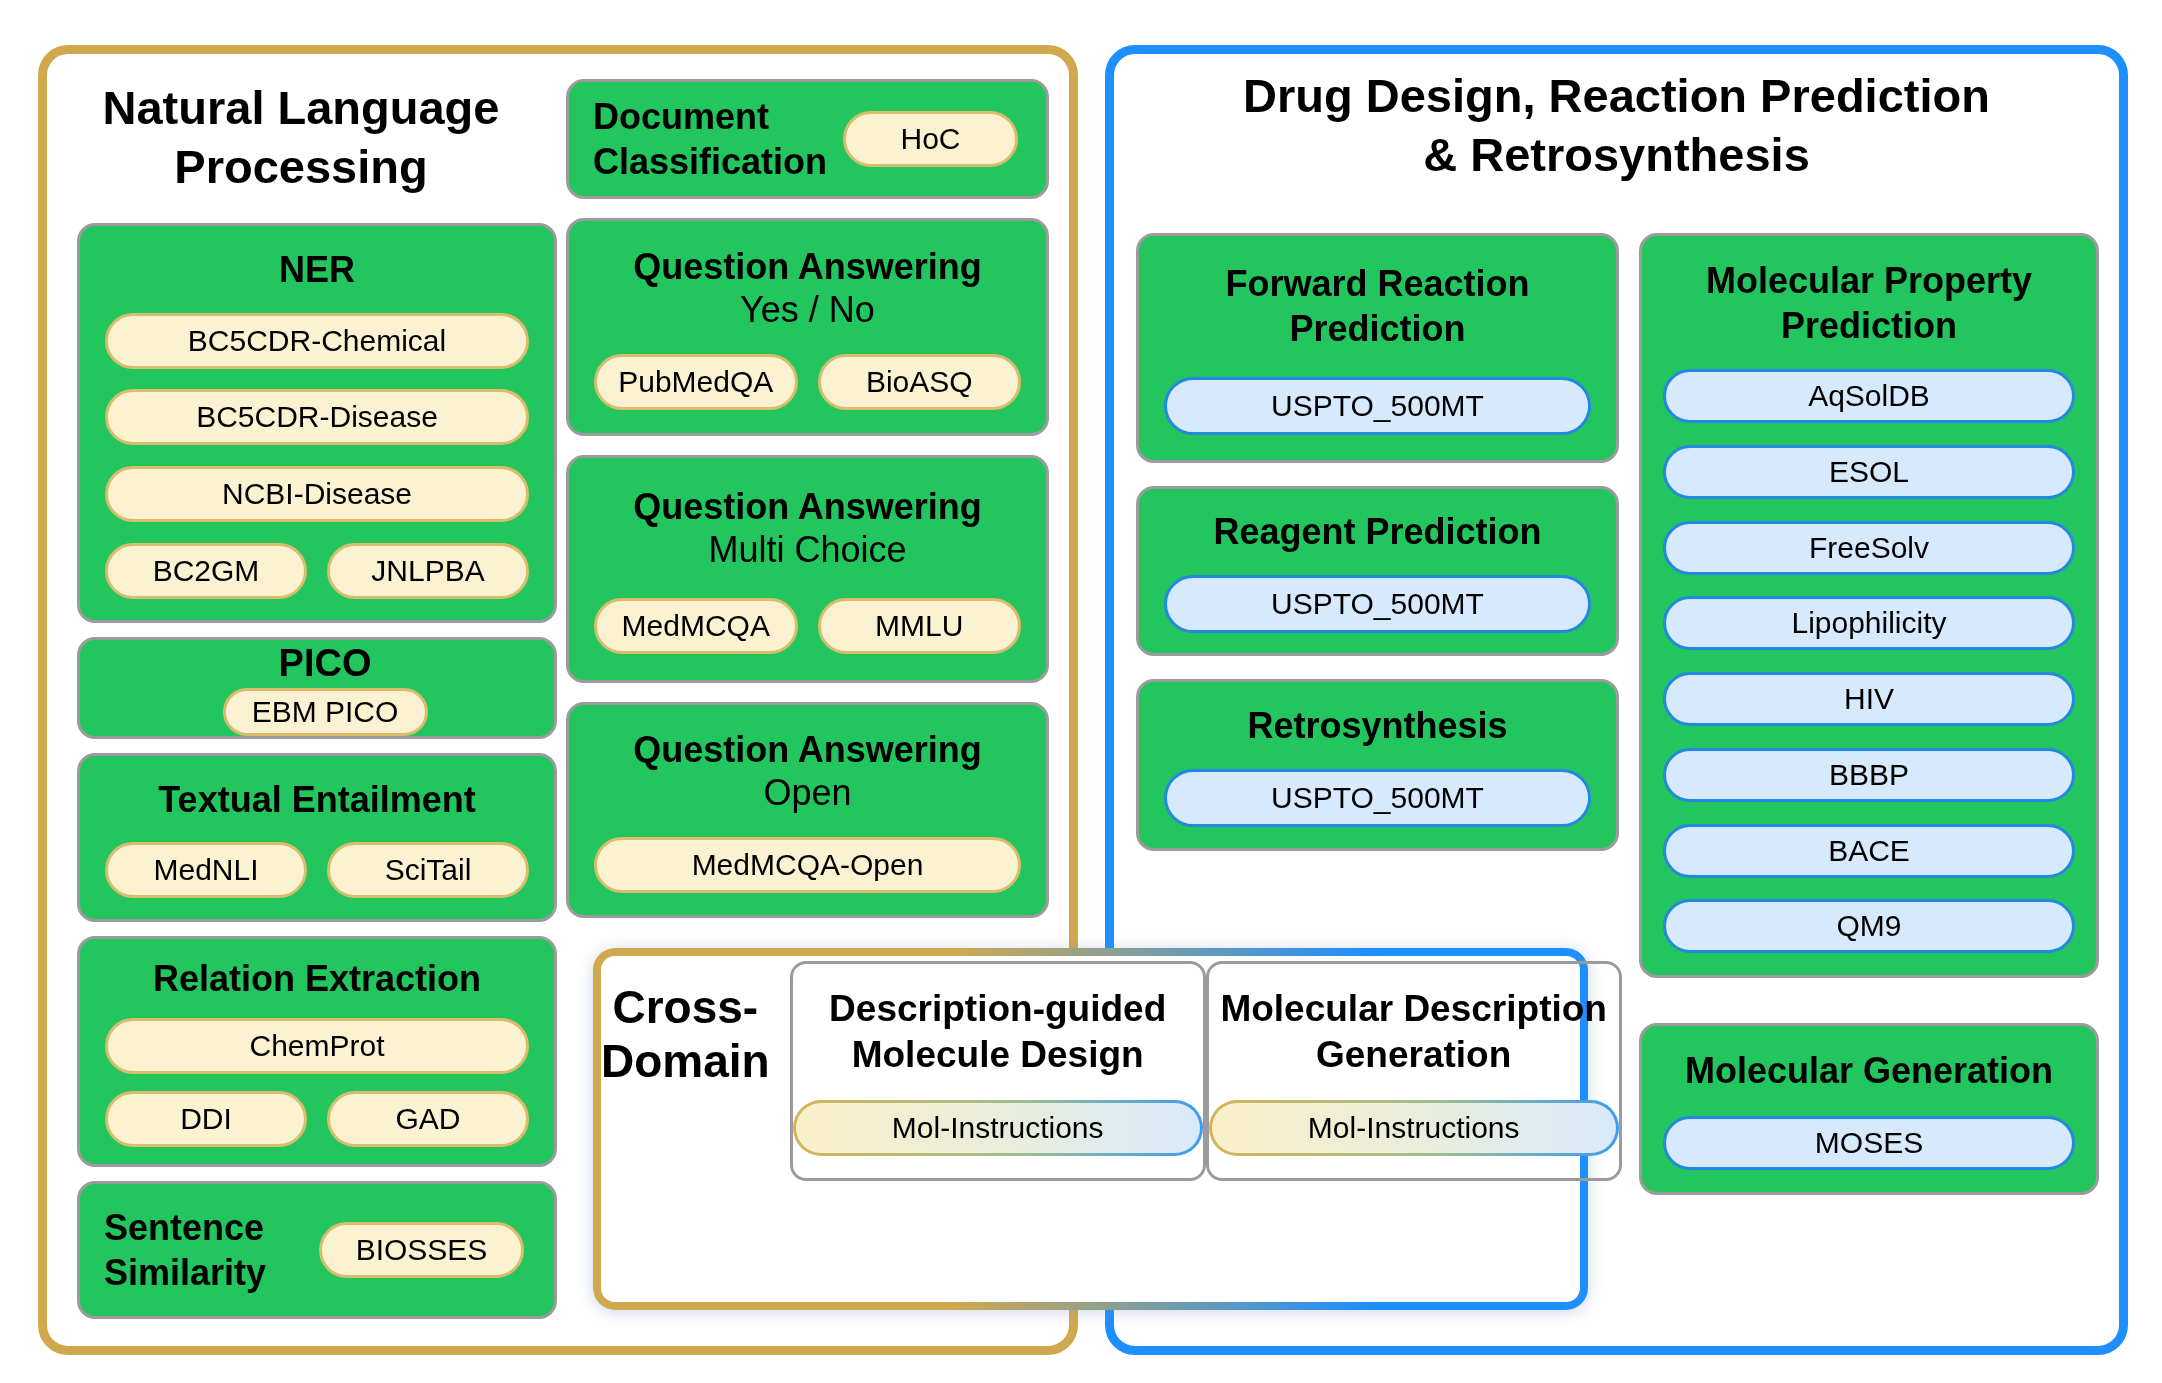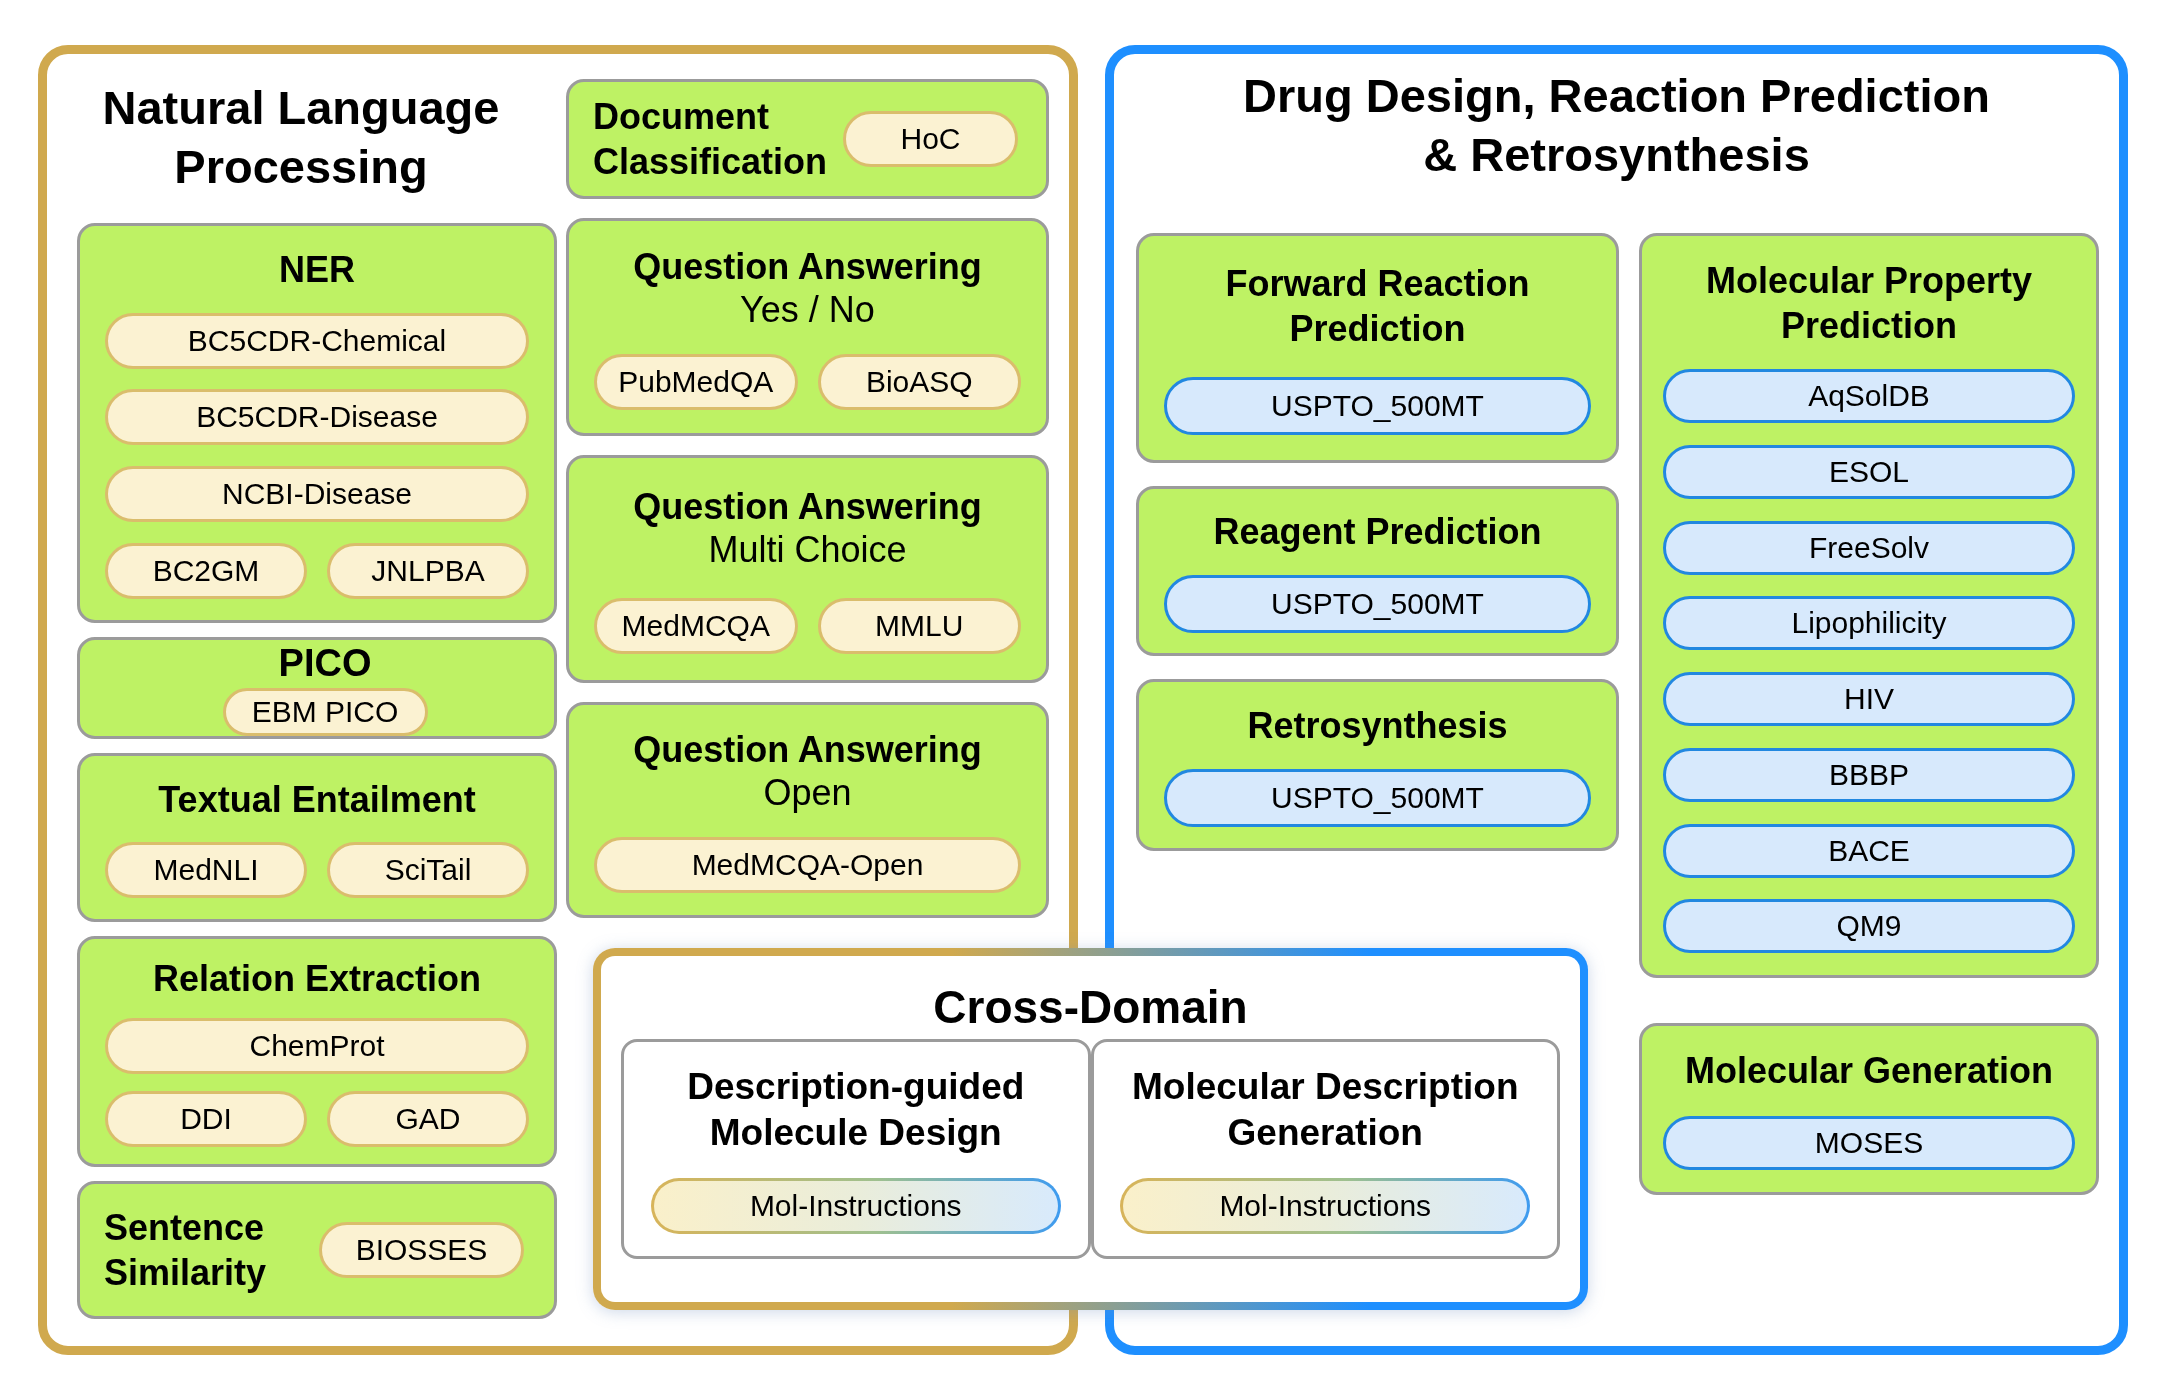--- a/index.html
+++ b/index.html
@@ -17,21 +17,21 @@
   .panel-title span { display:block; }
 
   
   .col { position:absolute; display:flex; flex-direction:column; }
   .colA { left:30px;  top:169px; width:480px; gap:14px; }
   .colB { left:519px; top:25px;  width:483px; gap:19px; }
   .colC { left:22px;  top:179px; width:483px; gap:23px; }
   .colD { left:525px; top:179px; width:460px; gap:45px; }
 
   
-  .box { background:#bef264; border:3px solid var(--box-border,#9B9B9B); border-radius:18px;
+  .box { background:#22c55e; border:3px solid var(--box-border,#9B9B9B); border-radius:18px;
          display:flex; flex-direction:column; justify-content:space-evenly; }
   .box-title { font-size:36px; font-weight:bold; text-align:center; line-height:1.25; }
   .box-title span { display:block; }
   .box-sub { font-size:36px; font-weight:normal; text-align:center; }
   .title-block { text-align:center; }
 
   .box.ner { height:400px; }
   .box.pico { height:102px; flex-direction:column; align-items:center; justify-content:space-between; padding:0 32px 0 48px; }
   .box.te  { height:169px; }
   .box.re  { height:231px; }
@@ -56,21 +56,21 @@
   .pill.fullD { margin:0 21px; height:54px; }
   .pill.fullC { margin:0 25px; height:58px; }
   .pill-row { display:grid; grid-template-columns:1fr 1fr; gap:20px; margin:0 25px; }
   .pill.w175 { width:175px; }
   .pill.w205 { width:205px; }
 
   
   .cross { position:absolute; left:593px; top:948px; width:995px; height:362px; border-radius:22px; padding:8px;
            background:linear-gradient(90deg, var(--gold-accent,#D0A94E) 0%, var(--gold-accent,#D0A94E) 36%, var(--blue-accent,#1E8FFF) 78%, var(--blue-accent,#1E8FFF) 100%);
            box-shadow:0 2px 16px rgba(110,140,190,.35); }
-  .cross-inner { width:100%; height:100%; background:#fff; border-radius:14px; display:flex; flex-direction:column; }
+  .cross-inner { width:100%; height:100%; background:#fff; border-radius:14px; display:flex; }
   .cross-title { font-size:46px; font-weight:bold; text-align:center; margin-top:24px; }
   .cross-row { display:flex; padding:0 20px; margin-top:5px; }
   .cross-box { flex:1; height:220px; border:3px solid var(--box-border,#9B9B9B); border-radius:16px;
                display:flex; flex-direction:column; align-items:center; justify-content:space-evenly; }
   .cross-box .box-title { font-size:37px; }
   .mix-wrap { width:410px; height:56px; border-radius:999px; padding:3px;
               background:linear-gradient(90deg,#D8B45A 0%,#9FC08F 55%,#3E9BF0 100%); }
   .mix-inner { width:100%; height:100%; border-radius:999px; display:flex; align-items:center; justify-content:center;
                font-size:30px; background:linear-gradient(90deg,#FAF0CA 0%,#EAEDDA 50%,#D8EAFC 100%); }
 </style>

